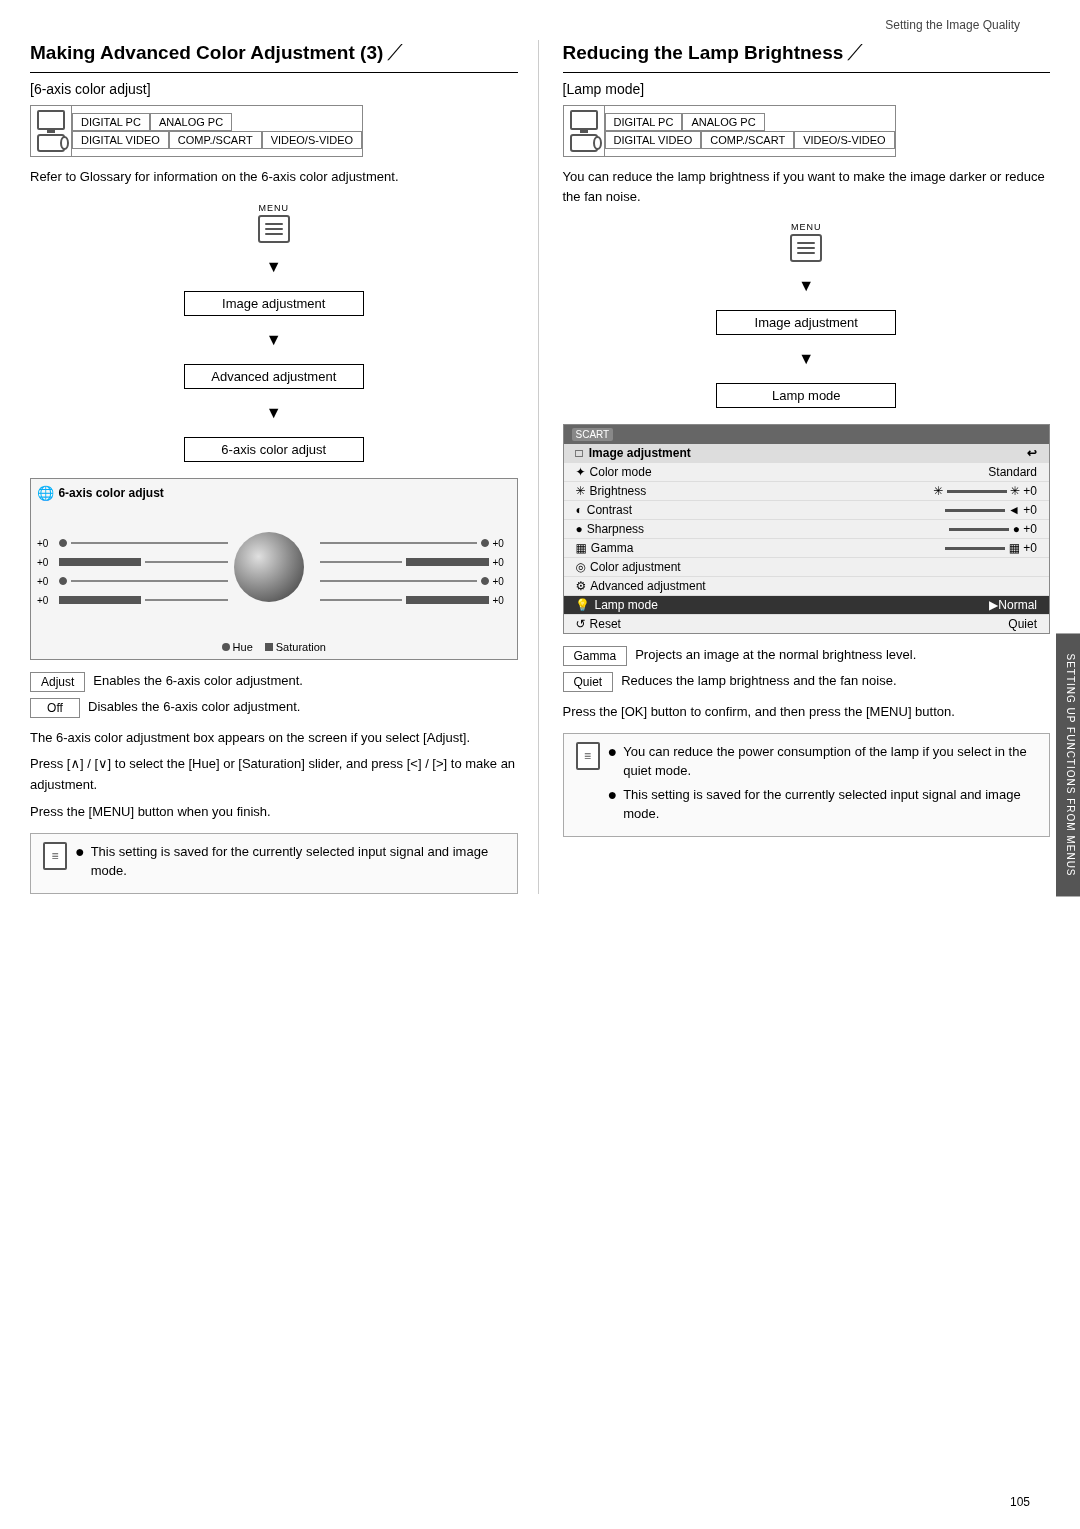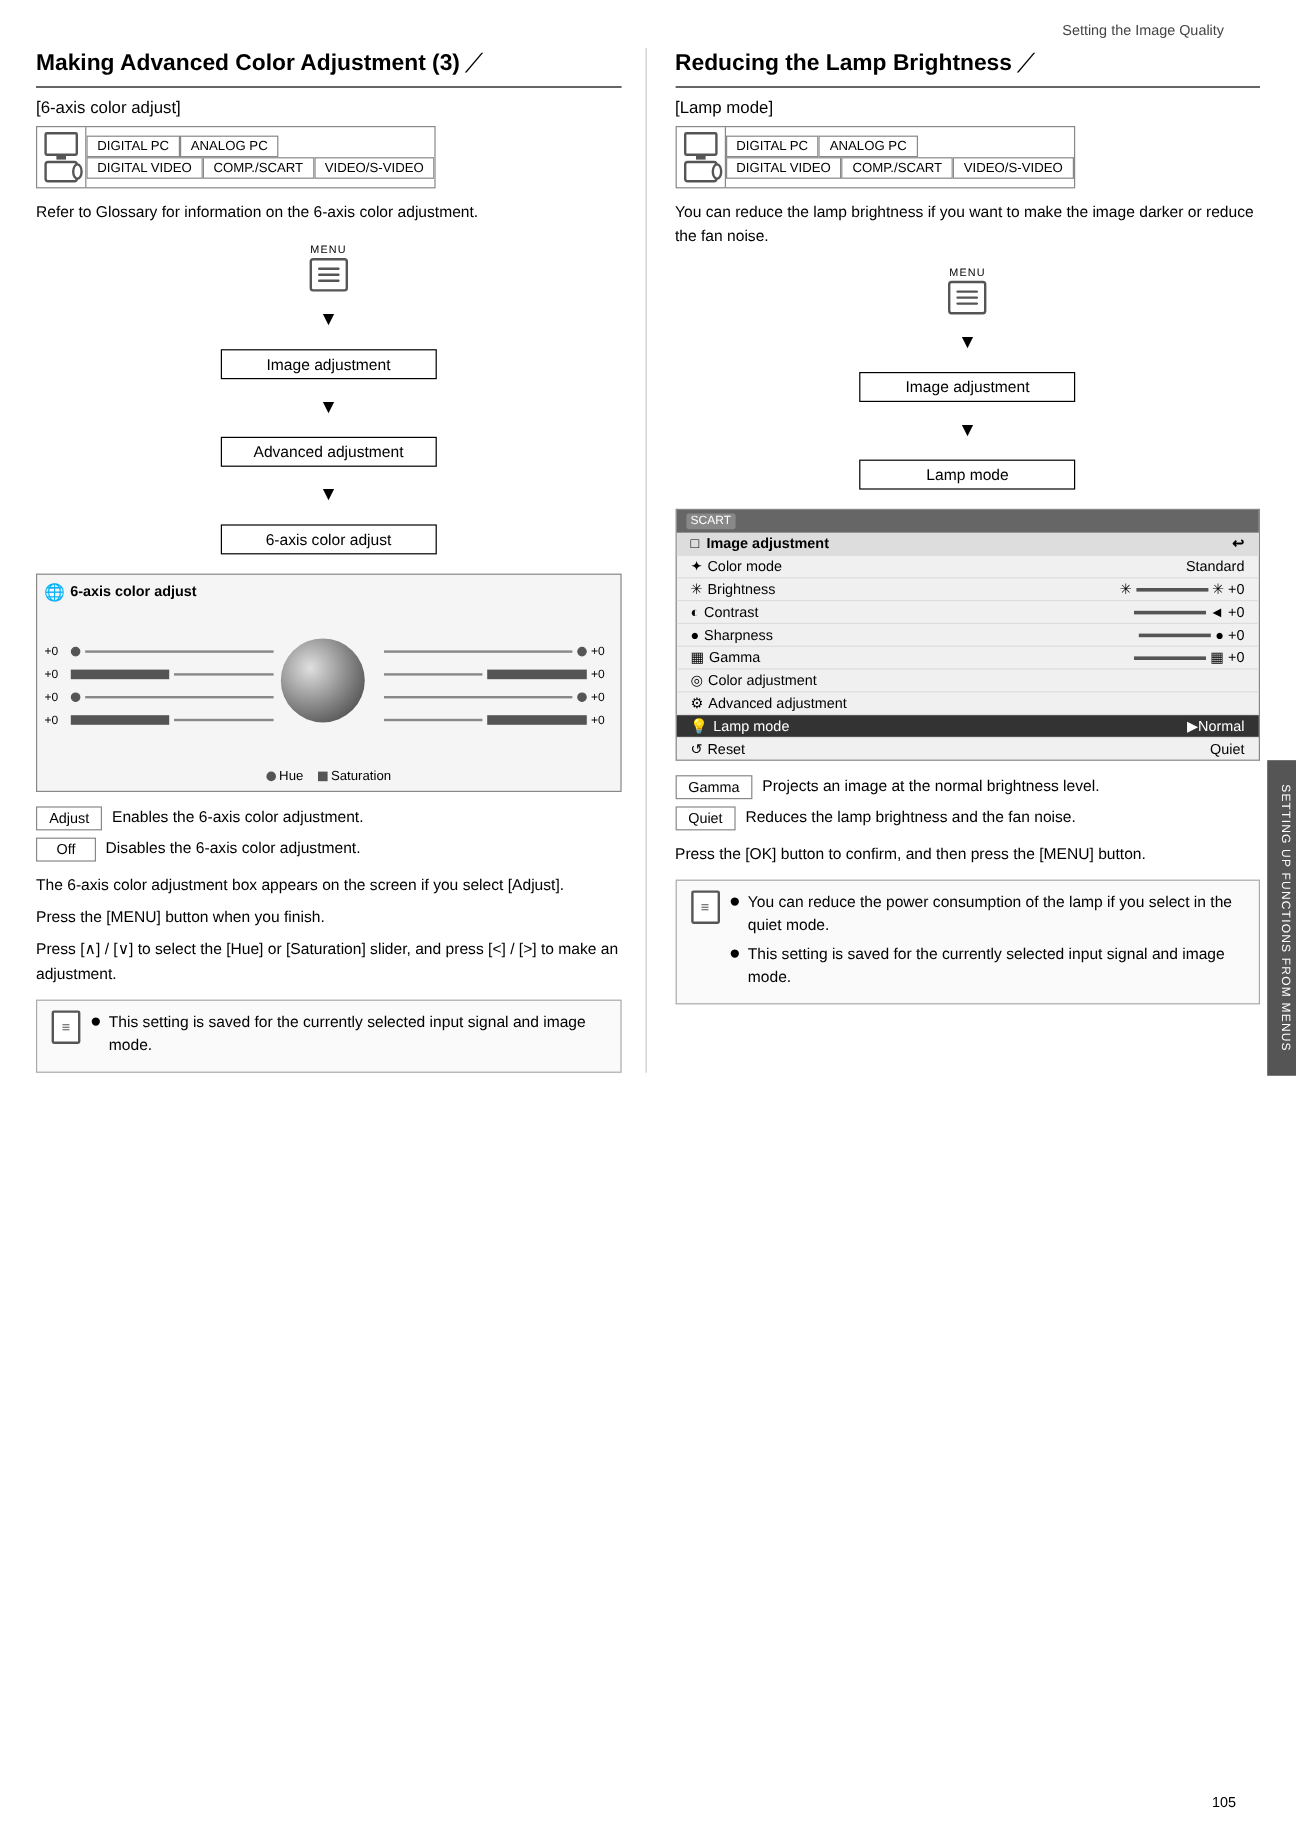--- a/index.html
+++ b/index.html
@@ -543,22 +543,22 @@
         <div class="option-desc">Enables the 6-axis color adjustment.</div>
       </div>
       <div class="option-row">
         <div class="option-label">Off</div>
         <div class="option-desc">Disables the 6-axis color adjustment.</div>
       </div>
     </div>
 
     
     <p class="body-text">The 6-axis color adjustment box appears on the screen if you select [Adjust].</p>
+    <p class="body-text">Press [∧] / [∨] to select the [Hue] or [Saturation] slider, and press [&lt;] / [&gt;] to make an adjustment.</p>
     <p class="body-text">Press the [MENU] button when you finish.</p>
-    <p class="body-text">Press [∧] / [∨] to select the [Hue] or [Saturation] slider, and press [&lt;] / [&gt;] to make an adjustment.</p>
 
     
     <div class="note-box">
       <div class="note-icon"></div>
       <div class="note-text">
         <div class="bullet-item">
           <span class="bullet-dot">●</span>
           <span>This setting is saved for the currently selected input signal and image mode.</span>
         </div>
       </div>

